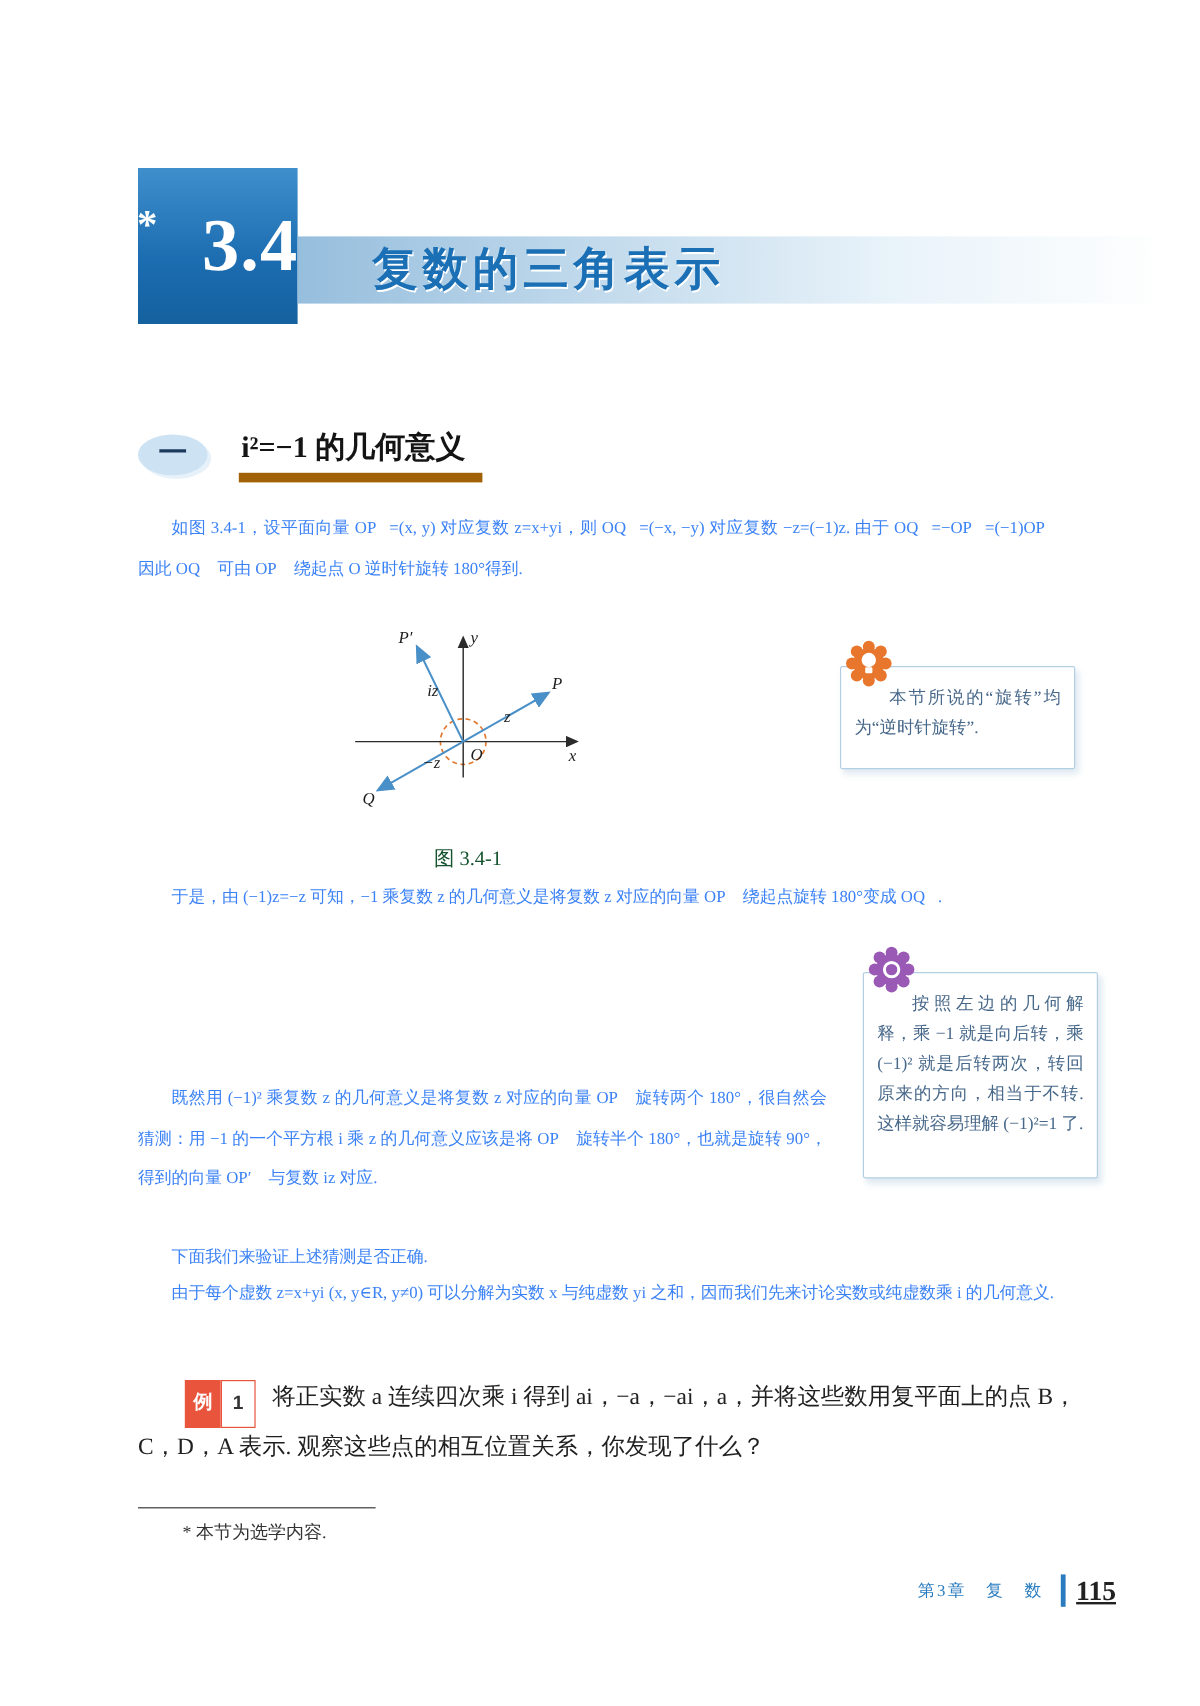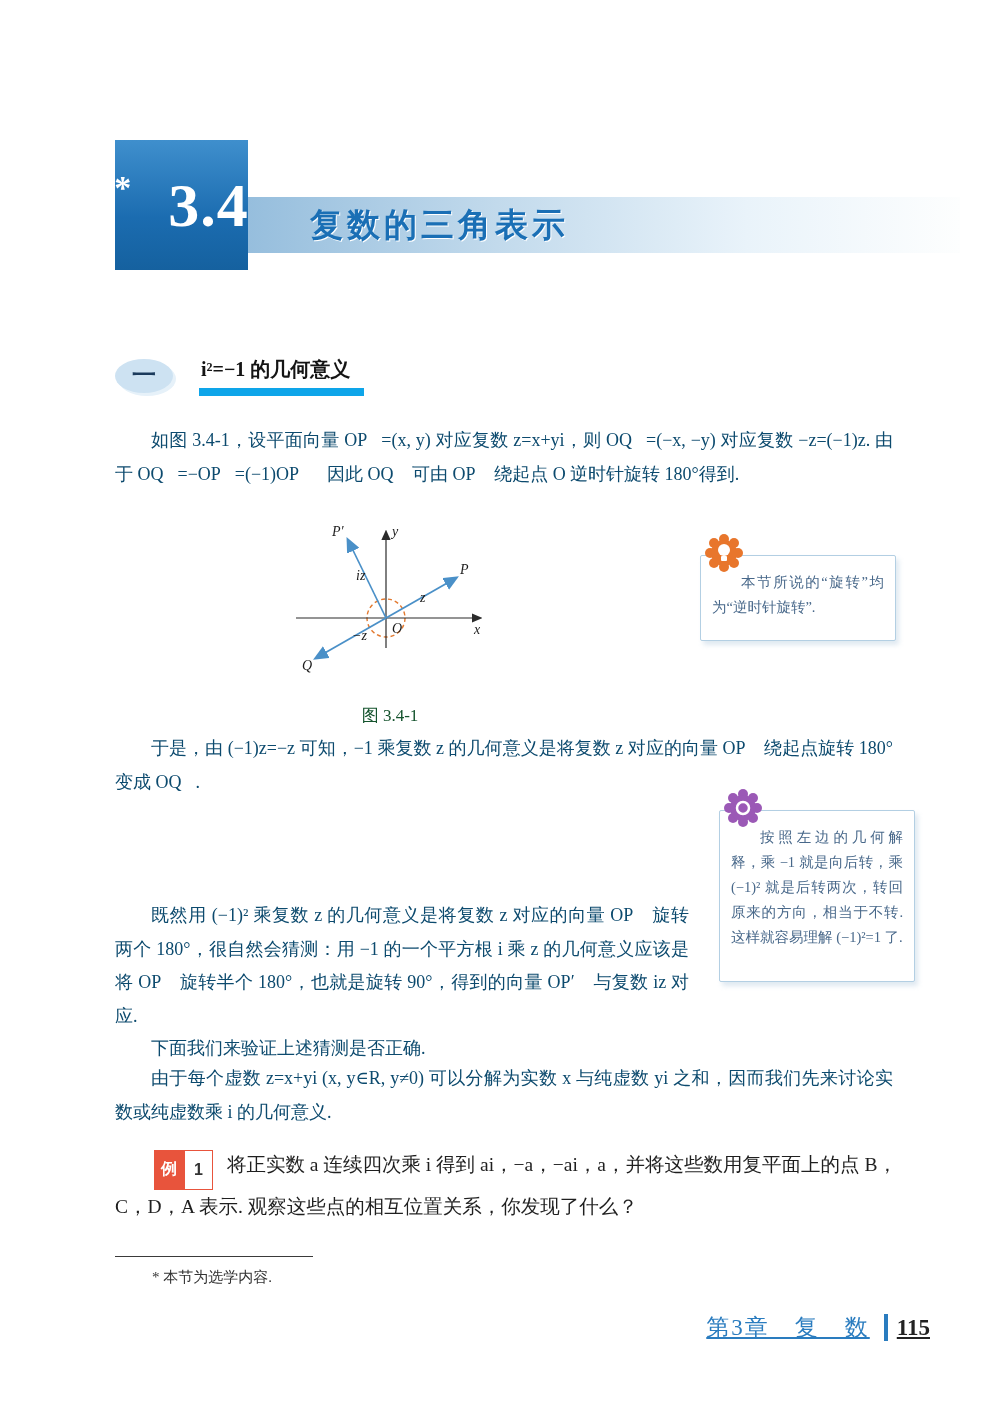--- a/index.html
+++ b/index.html
@@ -16,39 +16,39 @@
   }
   .section-box .star{font-size:34px;font-weight:bold;position:relative;top:-17px;margin-right:2px;}
   .section-box .num{font-size:62px;font-weight:bold;letter-spacing:1px;margin-left:35px;}
   .title-strip{
     position:absolute;left:248px;top:197px;width:712px;height:56px;
     background:linear-gradient(90deg,#96bedd 0%,#c2daec 35%,#e9f3fa 70%,#fdfefe 100%);
   }
   .chapter-title{
     display:block;padding-left:62px;line-height:56px;
     font-family:"Liberation Sans","DejaVu Sans",sans-serif;
-    font-weight:700;font-size:33px;letter-spacing:4px;color:#1a6fb5;
+    font-weight:700;font-size:38px;letter-spacing:4px;color:#1a6fb5;
     text-shadow:1px 1px 0 #ffffff;
   }
   
   .subsection{position:absolute;left:115px;top:356px;display:flex;align-items:center;}
   .marker-blob{
     width:58px;height:34px;background:#cde2f2;border-radius:50%;
     box-shadow:3px 3px 0 #e6f1f9;
     color:#1b3a5c;font-size:24px;font-weight:bold;line-height:32px;text-align:center;
     flex:0 0 auto;
   }
   .subsection-title{
-    margin-left:26px;font-size:20px;font-weight:bold;color:#141414;
-    border-bottom:8px solid #0ea5e9;padding:0 14px 5px 2px;
+    margin-left:26px;font-size:25px;font-weight:bold;color:#141414;
+    border-bottom:8px solid #a16207;padding:0 14px 5px 2px;
   }
   
   .para{
-    position:absolute;left:115px;margin:0;font-size:18px;line-height:33.5px;
-    text-align:justify;text-indent:2em;color:#0c4a6e;
+    position:absolute;left:115px;margin:0;font-size:14px;line-height:33.5px;
+    text-align:justify;text-indent:2em;color:#3b82f6;
   }
   .p1{top:424px;width:778px;}
   .p2{top:732px;width:778px;}
   .p3{top:799px;width:574px;}
   .p4{top:899px;width:574px;}
   .p5{top:1032px;width:778px;}
   .p6{top:1062px;width:778px;}
   
   .figure{position:absolute;left:268px;top:520px;width:244px;margin:0;}
   .figure svg{display:block;}
@@ -80,21 +80,21 @@
   }
   .ex-num{
     border:1.5px solid #e8543c;color:#333;font-size:16px;font-weight:bold;
     padding:2px 9px;background:#fff;font-family:"Liberation Sans","DejaVu Sans",sans-serif;
   }
   
   .footnote-rule{position:absolute;left:115px;top:1256px;width:198px;height:1px;background:#3a3a3a;}
   .footnote{position:absolute;left:152px;top:1268px;margin:0;font-size:15px;color:#333;}
   
   .footer{position:absolute;right:70px;top:1312px;display:flex;align-items:center;}
-  .chapter-ref{color:#2a7cbf;font-size:23px;letter-spacing:2px;text-decoration:underline;}
+  .chapter-ref{color:#2a7cbf;font-size:14px;letter-spacing:2px;}
   .page-bar{width:4px;height:27px;background:#2a7cbf;margin:0 9px 0 14px;}
   .page-num{font-size:23px;font-weight:bold;color:#222;text-decoration:underline;}
 </style>
 </head>
 <body>
 
 <div class="page">
 
   <div>
     <div class="section-box">

